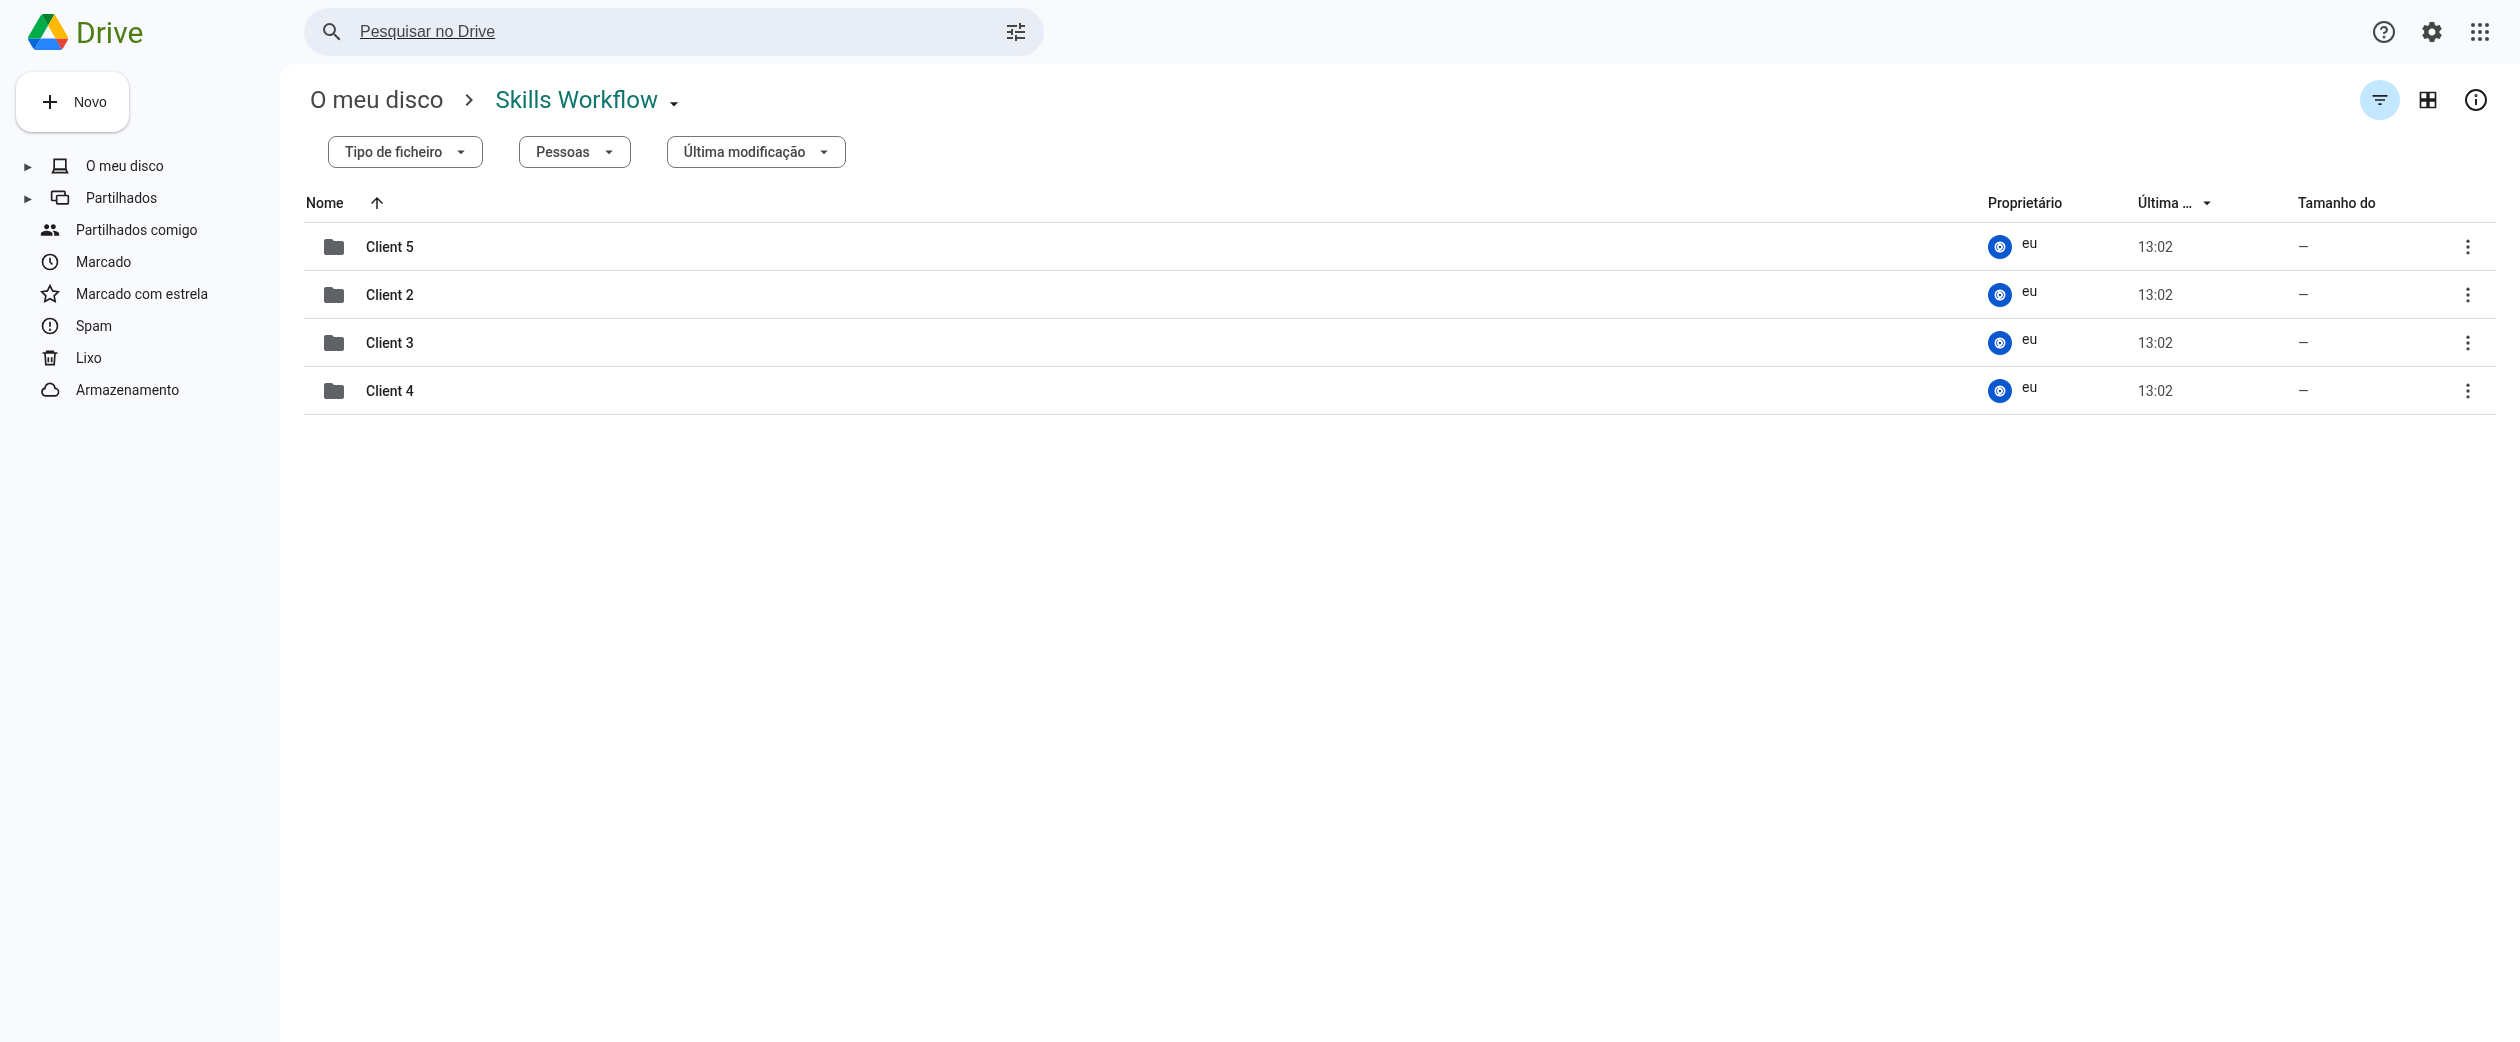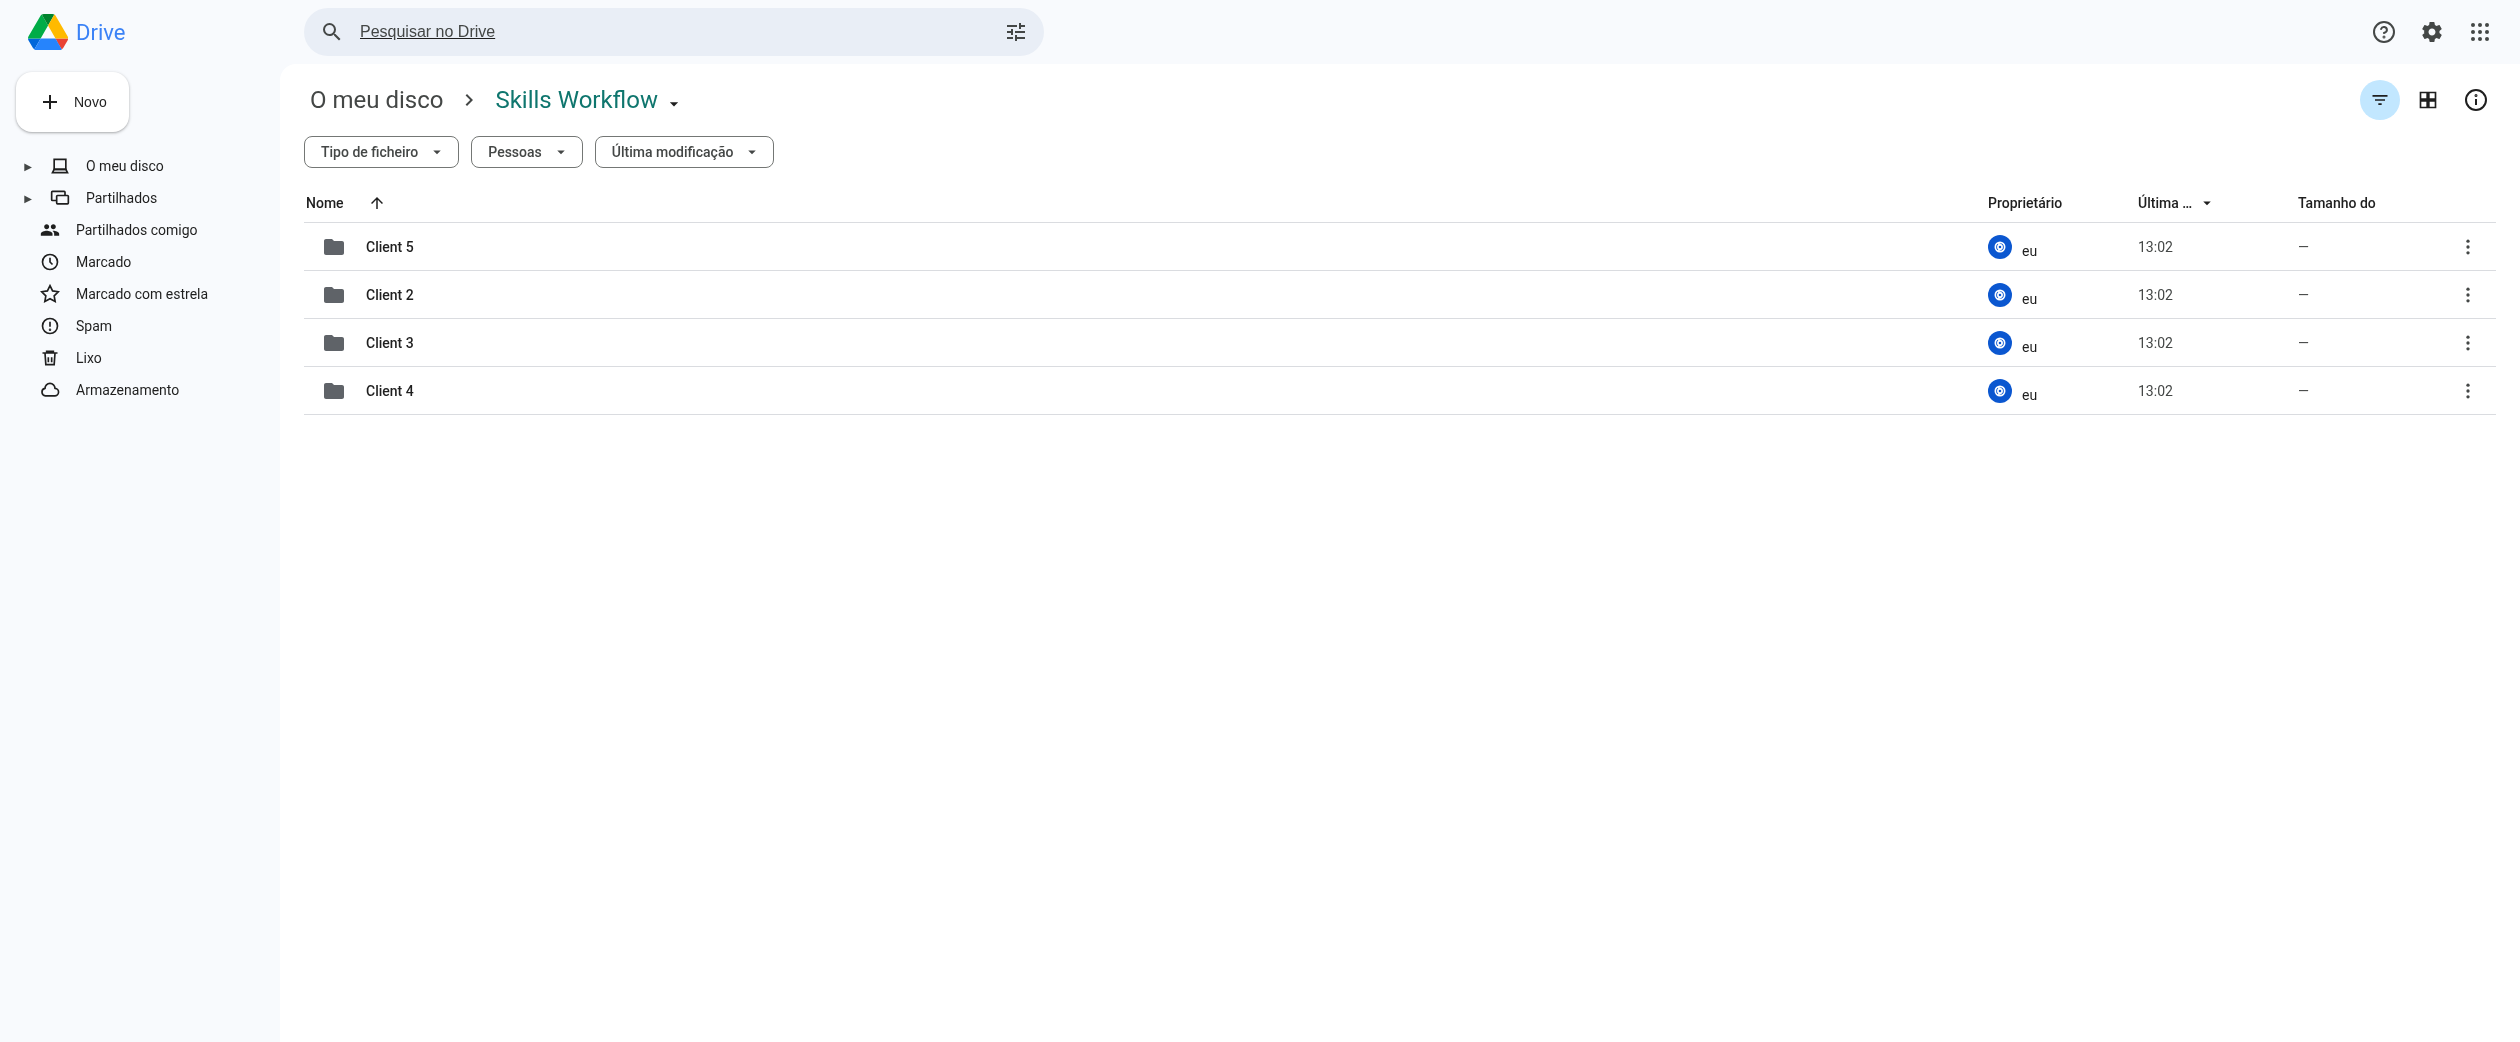--- a/index.html
+++ b/index.html
@@ -27,22 +27,22 @@
       height: 64px;
     }
     .logo-area {
       display: flex;
       align-items: center;
       gap: 8px;
       width: 280px;
       padding-left: 12px;
     }
     .logo-text {
-      font-size: 22px;
-      color: #3b82f6;
+      font-size: 30px;
+      color: #4d7c0f;
     }
     .search-bar {
       flex: 0 0 auto;
       width: 740px;
       height: 48px;
       background: #e9eef6;
       border-radius: 24px;
       display: flex;
       align-items: center;
       padding: 0 8px;
@@ -203,20 +203,21 @@
       align-items: center;
       gap: 10px;
       border: 1px solid #747775;
       border-radius: 8px;
       padding: 6px 12px 6px 16px;
       font-size: 14px;
       color: #444746;
       background: #fff;
       cursor: pointer;
       font-weight: 500;
+      margin-left: 24px;
     }
     
     .table-header {
       display: flex;
       align-items: center;
       border-bottom: 1px solid #dadce0;
       padding: 10px 8px 10px 0;
       font-size: 14px;
       font-weight: 500;
       color: #1f1f1f;
@@ -242,21 +243,21 @@
       align-items: center;
       gap: 20px;
       padding-left: 18px;
     }
     .folder-icon {
       color: #444746;
     }
     .row-owner {
       width: 150px;
       display: flex;
-      align-items: flex-end;
+      align-items: flex-start;
       gap: 10px;
     }
     .avatar {
       width: 24px;
       height: 24px;
       border-radius: 50%;
       background: #0b57d0;
       display: flex;
       align-items: center;
       justify-content: center;

